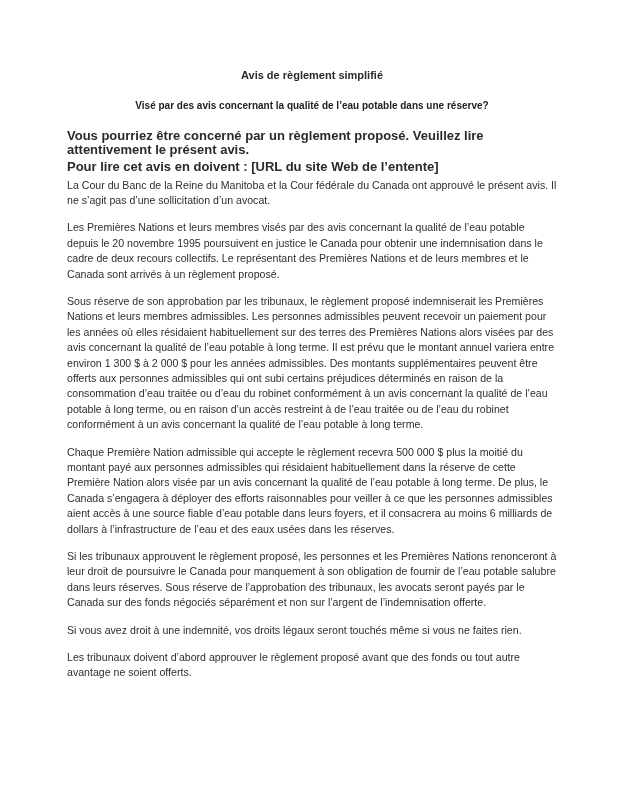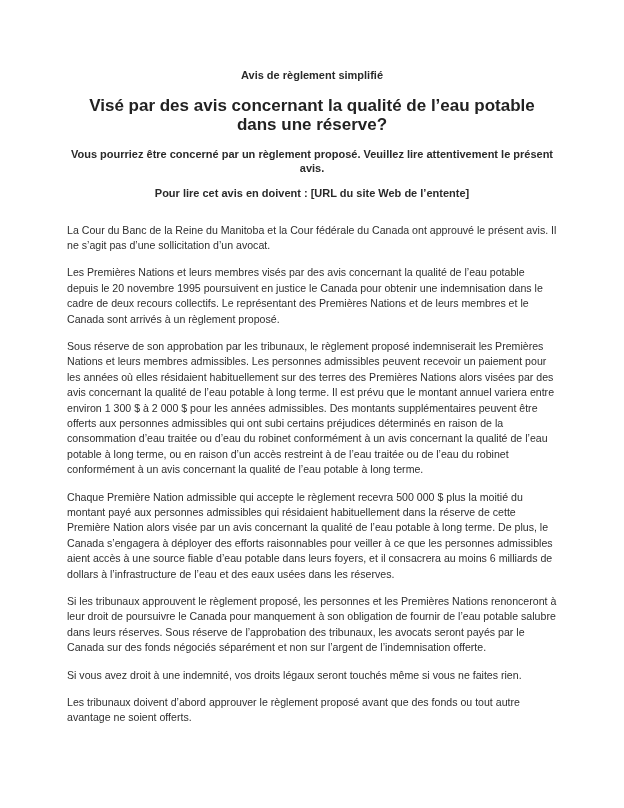--- a/index.html
+++ b/index.html
@@ -25,36 +25,36 @@
     text-align: center;
     font-size: 11px;
     font-weight: bold;
     line-height: 14px;
     color: #2a2a2a;
   }
   .title {
     margin: 0 auto 14px auto;
     max-width: 505px;
     text-align: center;
-    font-size: 17px;
+    font-size: 10px;
     font-weight: bold;
     line-height: 19px;
     color: #222222;
   }
   .subtitle {
-    margin: 12px auto;
+    margin: 4px auto;
     max-width: 520px;
-    text-align: center;
-    font-size: 11px;
+    text-align: left;
+    font-size: 13px;
     font-weight: bold;
     line-height: 13.5px;
     color: #2a2a2a;
   }
   .body-text {
-    margin-top: 22px;
+    margin-top: 4px;
   }
   .para {
     margin: 0 0 12px 0;
     width: 490px;
     font-size: 10.6px;
     font-weight: normal;
     line-height: 15.4px;
     text-align: left;
     color: #2e2e2e;
   }

